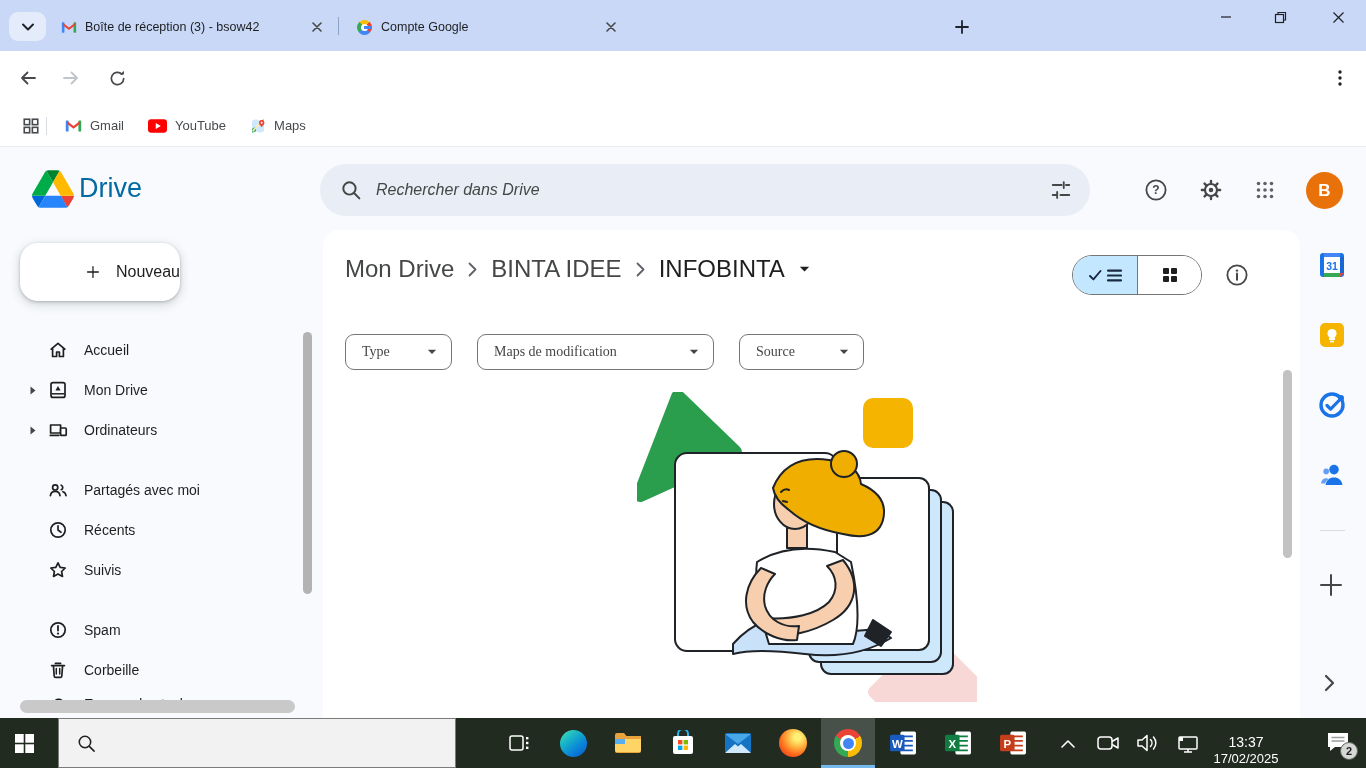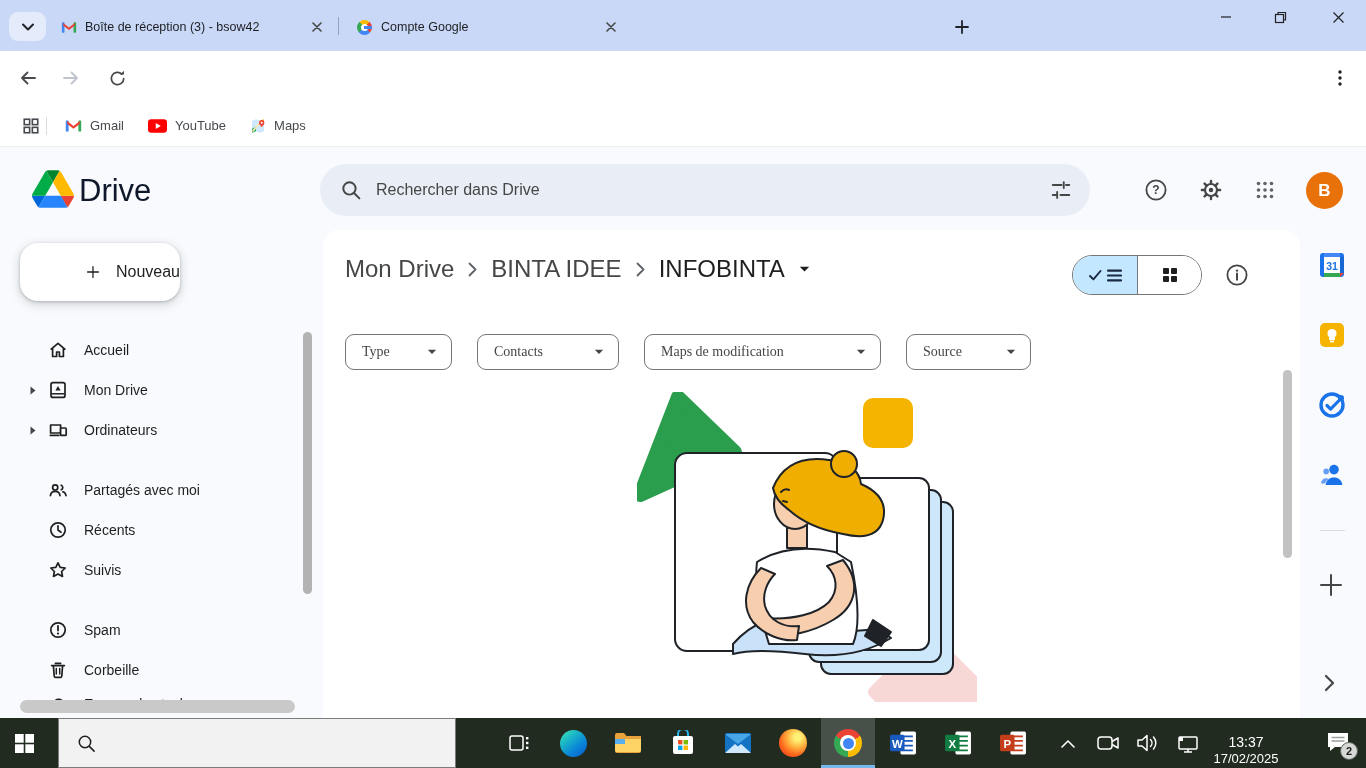--- a/index.html
+++ b/index.html
@@ -31,23 +31,23 @@
   .avatar { border-radius:50%; background:#e8710a; color:#fff; display:flex; align-items:center; justify-content:center; font-weight:bold; cursor:pointer; }
 
   
   .bookmarks { position:absolute; left:0; top:105px; width:1366px; height:42px; background:#fff; border-bottom:1px solid #eceef2; display:flex; align-items:center; }
   .bm-item { display:flex; align-items:center; gap:8px; height:28px; padding:0 8px; border-radius:8px; cursor:pointer; }
   .bm-label { font-size:13px; color:#474a4e; }
   .bm-sep { width:1px; height:18px; background:#dadce0; margin:0 10px 0 6px; }
 
   
   .drivebg { position:absolute; left:0; top:147px; width:1366px; height:571px; background:#f8fafd; }
-  .drive-name { position:absolute; left:79px; top:173px; font-size:31px; color:#0f172a;text-align:center; }
+  .drive-name { position:absolute; left:79px; top:173px; font-size:27px; color:#0369a1;text-align:center; }
   .searchpill { position:absolute; left:320px; top:164px; width:770px; height:52px; border-radius:26px; background:#e9eef6; display:flex; align-items:center; }
-  .searchpill input { flex:1; border:none; outline:none; background:transparent; font-size:16px; color:#1f1f1f; font-family:"Liberation Sans",sans-serif; }
+  .searchpill input { flex:1; border:none; outline:none; background:transparent; font-size:16px; color:#1f1f1f; font-family:"Liberation Sans",sans-serif;font-style:italic; }
   .searchpill input::placeholder { color:#444746; opacity:1; }
   .hdr-ic { position:absolute; top:168px; width:44px; height:44px; border-radius:50%; display:flex; align-items:center; justify-content:center; cursor:pointer; }
 
   .newbtn { position:absolute; left:20px; top:243px; width:160px; height:58px; border-radius:18px; background:#fff; box-shadow:0 1px 3px rgba(60,64,67,.3), 0 3px 8px 2px rgba(60,64,67,.15); display:flex; align-items:center; cursor:pointer;padding-left:44px; }
   .newbtn-label { font-size:16px; color:#1f1f1f; margin-left:16px; }
 
   .nav-item { position:absolute; left:16px; width:280px; height:40px; border-radius:20px; display:flex; align-items:center; cursor:pointer; }
   .nav-caret { position:absolute; left:12px; width:10px; display:flex; justify-content:center; }
   .nav-ic { position:absolute; left:32px; width:20px; height:20px; }
   .nav-label { position:absolute; left:68px; font-size:14px; color:#1f1f1f; white-space:nowrap; }
@@ -444,26 +444,20 @@
       <svg width="26" height="26" viewBox="0 0 26 26">
           <circle cx="13" cy="13" r="9.6" fill="none" stroke="#444746" stroke-width="1.8"></circle>
           <circle cx="13" cy="8.6" r="1.2" fill="#444746"></circle>
           <path d="M13 11.6v6.2" stroke="#444746" stroke-width="2" stroke-linecap="round"></path>
         </svg>
     </div>
 
     <div class="chips">
       <div class="chip" style="width:107px;">
         <span class="chip-label">Type</span>
-        <svg width="10" height="6" viewBox="0 0 10 6">
-            <path d="M0.8 0.8L5 5 9.2 0.8z" fill="#444746"></path>
-          </svg>
-      </div>
-      <div class="chip" style="width:142px;">
-        <span class="chip-label">Contacts</span>
         <svg width="10" height="6" viewBox="0 0 10 6">
             <path d="M0.8 0.8L5 5 9.2 0.8z" fill="#444746"></path>
           </svg>
       </div>
       <div class="chip" style="width:237px;">
         <span class="chip-label">Maps de modification</span>
         <svg width="10" height="6" viewBox="0 0 10 6">
             <path d="M0.8 0.8L5 5 9.2 0.8z" fill="#444746"></path>
           </svg>
       </div>

